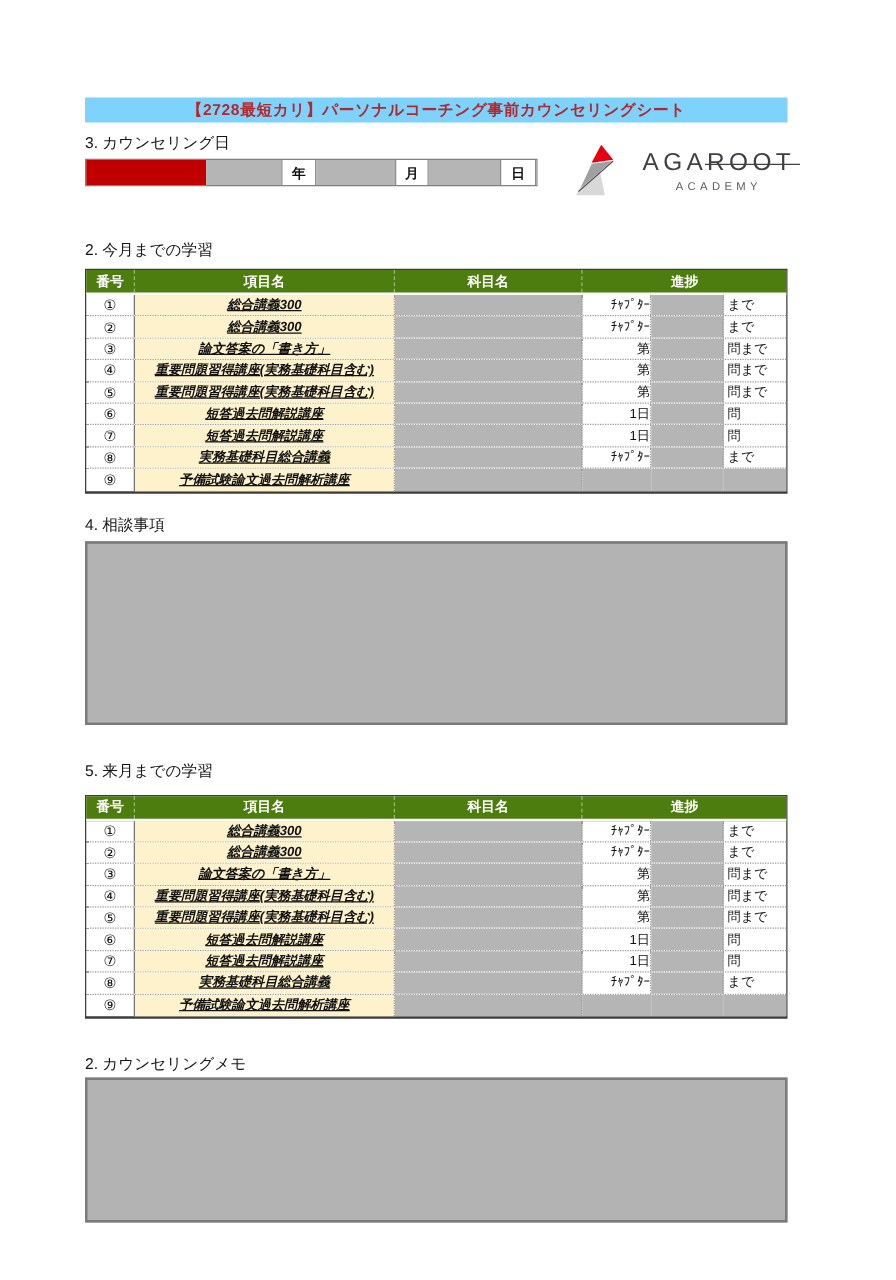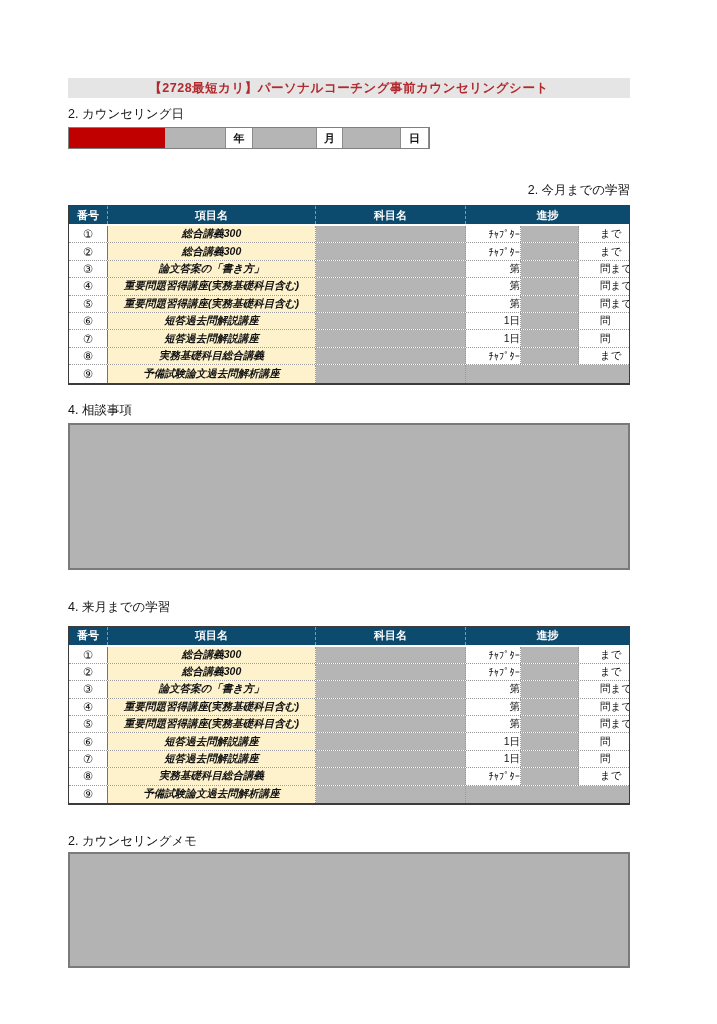--- a/index.html
+++ b/index.html
@@ -1,21 +1,21 @@
 <!DOCTYPE html>
 <html><head>
 <meta charset="utf-8">
 <style>
   html,body{margin:0;padding:0;background:#fff;}
   body{width:717px;height:1024px;font-family:"Liberation Sans","DejaVu Sans",sans-serif;color:#111;}
   .page{position:relative;width:717px;height:1024px;background:#ffffff;overflow:hidden;}
   .content{position:absolute;left:68px;top:78px;width:562px;}
 
   
-  .titlebar{width:562px;height:20px;background:#e5e5e5;color:#b3282d;font-weight:bold;
+  .titlebar{width:562px;height:20px;background:#7dd3fc;color:#b3282d;font-weight:bold;
     font-size:12.5px;display:flex;align-items:center;justify-content:center;letter-spacing:.5px;}
 
   
   .sec-label{font-size:12.5px;color:#151515;line-height:18px;}
 
   
   .sec1{position:relative;height:72px;}
   .sec1 .sec-label{margin-top:7px;}
   .date-bar{display:flex;width:362px;height:22px;border:1px solid #7f7f7f;margin-top:4px;box-sizing:border-box;}
   .dcell{height:100%;box-sizing:border-box;}
@@ -29,69 +29,81 @@
   
   .logo{position:absolute;left:388px;top:6px;display:flex;align-items:flex-start;}
   .logo-mark{width:48px;height:52px;flex:none;}
   .logo-text{margin-left:10px;margin-top:8px;}
   .brand{font-size:19.5px;letter-spacing:3.5px;color:#3e4044;white-space:nowrap;}
   .brand .root{position:relative;display:inline-block;}
   .brand .root::after{content:"";position:absolute;left:-2px;right:-4px;top:52%;height:1.5px;background:#3e4044;}
   .academy{font-size:9px;letter-spacing:3.5px;color:#5a5c5e;text-align:center;margin-top:2px;}
 
   
-  .sec2-label{margin-top:4px;text-align:right;}
+  .sec2-label{margin-top:14px;}
   .study-table{width:560px;border:1px solid #3c3c3c;border-bottom-width:2px;margin-top:6px;}
   .thead,.trow{display:grid;grid-template-columns:39px 208px 150px 55px 58px 50px;box-sizing:border-box;}
-  .thead{height:20px;background:#0c4a6e;border-bottom:2px solid #ffffff;}
+  .thead{height:20px;background:#4d7c0f;border-bottom:2px solid #ffffff;}
   .th{color:#fff;font-weight:bold;font-size:11px;display:flex;align-items:center;justify-content:center;
     border-right:1px dashed rgba(255,255,255,.45);box-sizing:border-box;}
   .th:last-child{border-right:none;}
   .th-progress{grid-column:span 3;font-family:Liberation Serif, serif;}
   .trow{height:17.4px;border-bottom:1px dotted #999;}
   .trow:last-child{border-bottom:none;}
   .td{display:flex;align-items:center;justify-content:center;font-size:10.5px;
     overflow:hidden;white-space:nowrap;box-sizing:border-box;}
   .td-no{border-right:1px solid #737373;font-size:11.5px;}
-  .td-item{background:#fdf2cc;font-weight:bold;font-style:italic;border-right:1px dotted #999;}
+  .td-item{background:#fdf2cc;font-weight:bold;font-style:italic;border-right:1px dotted #999;text-decoration:underline;}
   .td-subject{background:#b5b5b5;border-right:1px dotted #999;}
   .td-p1{justify-content:flex-end;padding-right:0;border-right:1px dotted #999;}
   .td-p2{background:#b5b5b5;border-right:1px dotted #999;}
-  .td-p3{justify-content:flex-start;padding-left:21px;}
+  .td-p3{justify-content:flex-start;padding-left:3px;}
   .empty-row .td-p1,.empty-row .td-p2,.empty-row .td-p3{background:#b5b5b5;border-right-color:transparent;}
 
   
   .gray-box{width:562px;background:#b3b3b3;border:2px solid #7a7a7a;box-sizing:border-box;}
   .box1{height:147px;margin-top:4px;}
   .box2{height:116px;margin-top:2px;}
   .sec3-label{margin-top:16px;}
   .sec4-label{margin-top:28px;}
   .table2{margin-top:10px;}
   .sec5-label{margin-top:27px;}
 </style>
 </head>
 <body>
 
 <div class="page">
   <div class="content">
 
     <div class="titlebar">【2728最短カリ】パーソナルコーチング事前カウンセリングシート</div>
 
     <div class="sec1">
-      <div class="sec-label">2. カウンセリング日</div>
+      <div class="sec-label">3. カウンセリング日</div>
       <div class="date-bar">
         <div class="dcell d-red"></div>
         <div class="dcell d-gray g1"></div>
         <div class="dcell d-white w-year">年</div>
         <div class="dcell d-gray g2"></div>
         <div class="dcell d-white w-month">月</div>
         <div class="dcell d-gray g3"></div>
         <div class="dcell d-white w-day">日</div>
       </div>
 
+      <div class="logo">
+        <svg class="logo-mark" viewBox="0 0 100 100">
+          <polygon points="10,90 45,25 58,90" fill="#d8d8d8"></polygon>
+          <polygon points="36,38 70,33 18,78" fill="#9fa0a0"></polygon>
+          <line x1="72" y1="33" x2="14" y2="84" stroke="#4d4d4d" stroke-width="2"></line>
+          <polygon points="52,6 72,31 36,36" fill="#e60012"></polygon>
+        </svg>
+        <div class="logo-text">
+          <div class="brand"><span>AGA</span><span class="root">ROOT</span></div>
+          <div class="academy">ACADEMY</div>
+        </div>
+      </div>
     </div>
 
     <div class="sec-label sec2-label">2. 今月までの学習</div>
     <div class="study-table">
       <div class="thead">
         <div class="th">番号</div>
         <div class="th">項目名</div>
         <div class="th">科目名</div>
         <div class="th th-progress">進捗</div>
       </div>
@@ -167,21 +179,21 @@
     <div class="td td-p1"></div>
     <div class="td td-p2"></div>
     <div class="td td-p3"></div>
   </div>
         </div>
     </div>
 
     <div class="sec-label sec3-label">4. 相談事項</div>
     <div class="gray-box box1"></div>
 
-    <div class="sec-label sec4-label">4. 来月までの学習</div>
+    <div class="sec-label sec4-label">5. 来月までの学習</div>
     <div class="study-table table2">
       <div class="thead">
         <div class="th">番号</div>
         <div class="th">項目名</div>
         <div class="th">科目名</div>
         <div class="th th-progress">進捗</div>
       </div>
       <div class="tbody">
           <div class="trow">
     <div class="td td-no">①</div>

